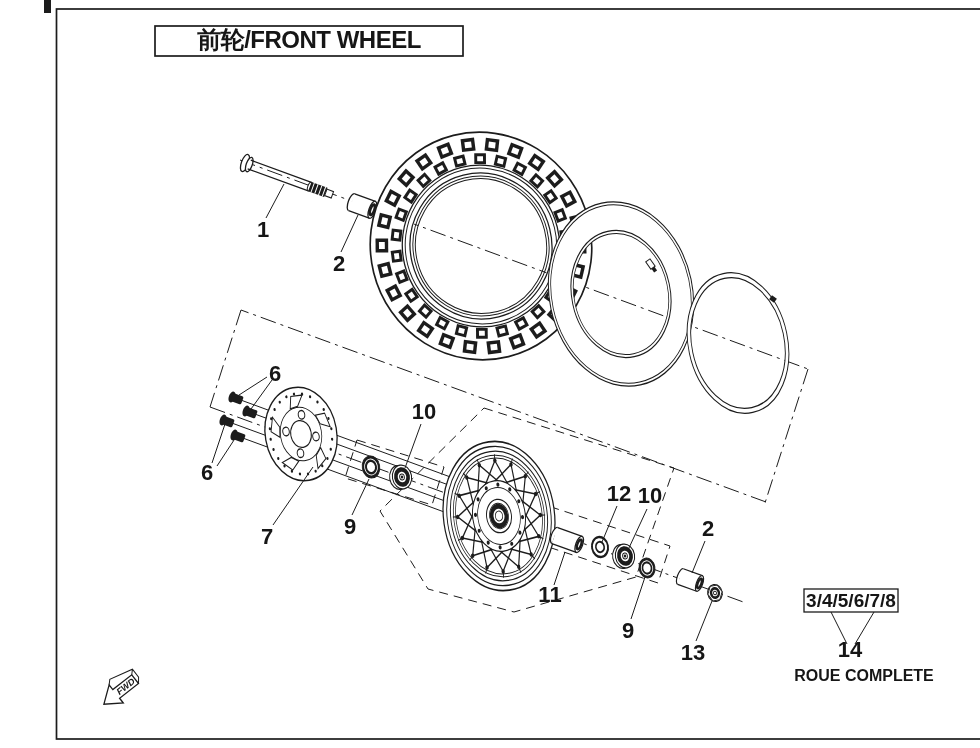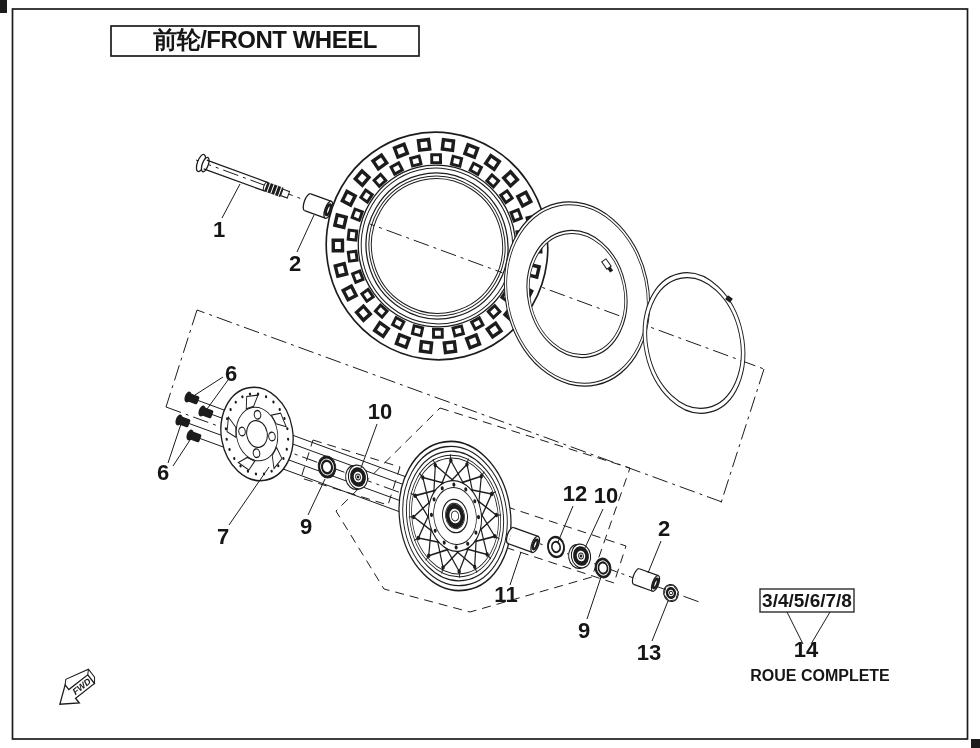--- a/index.html
+++ b/index.html
@@ -1,16 +1,16 @@
 <!DOCTYPE html>
 <html><head>
 <meta charset="utf-8">
 <style>
   html,body{margin:0;padding:0;background:#ffffff;}
-  .page{width:796px;height:748px;position:relative;background:#fff;font-family:"Liberation Sans",sans-serif;}
+  .page{width:796px;height:748px;position:relative;background:#fff;font-family:"Liberation Sans",sans-serif;padding-left:44px;}
   svg{display:block;}
   .s1{stroke:#1c1c1c;stroke-width:1;fill:none;}
   .s13{stroke:#1c1c1c;stroke-width:1.3;fill:none;}
   .s16{stroke:#1c1c1c;stroke-width:1.7;fill:none;}
   .fw{fill:#ffffff;}
   .fb{fill:#1c1c1c;stroke:none;}
   .dashdot{stroke-dasharray:16 5 3 5;}
   .dash{stroke-dasharray:9 6;}
   text{font-family:"Liberation Sans",sans-serif;fill:#161616;}
   .num{font-size:22px;font-weight:bold;text-anchor:middle;}

